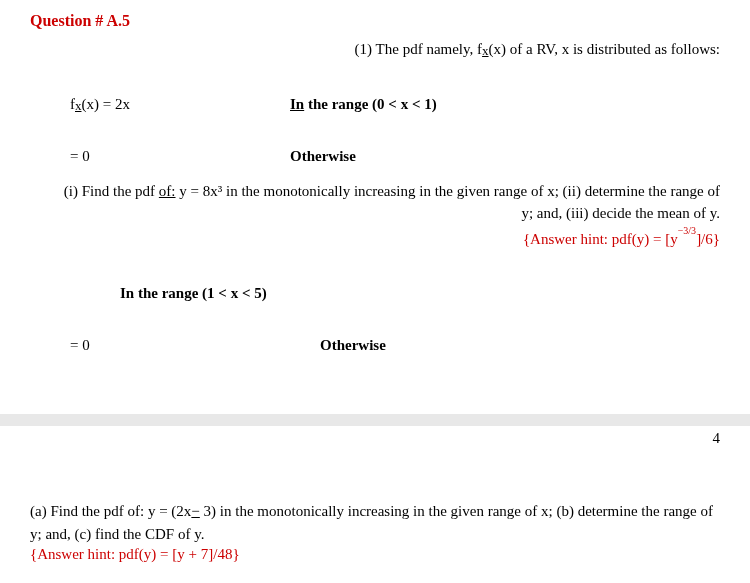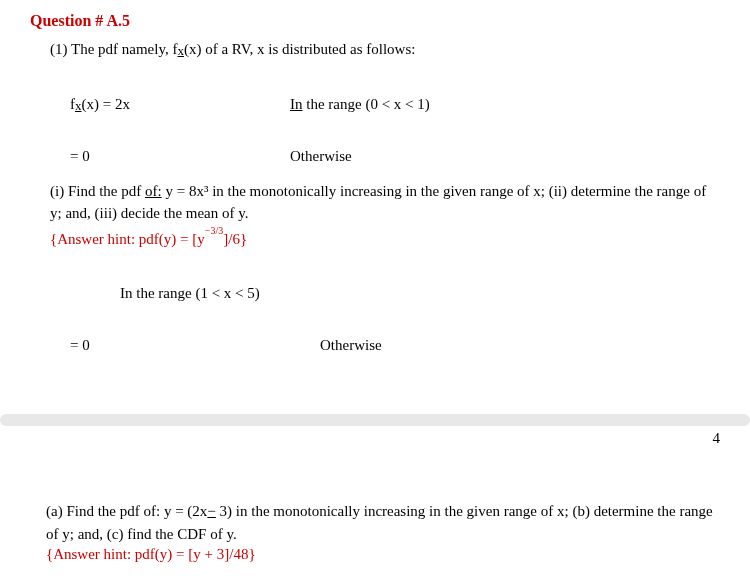--- a/index.html
+++ b/index.html
@@ -1,19 +1,18 @@
 <!DOCTYPE html>
 <html><head>
   <meta charset="utf-8">
   <style>
     * {
       margin: 0;
       padding: 0;
       box-sizing: border-box;
-      border-radius: 32px;
     }
 
     body {
       width: 750px;
       height: 583px;
       background: #ffffff;
       font-family: 'Times New Roman', Times, serif;
       font-size: 15px;
       color: #000000;
       overflow: hidden;
@@ -38,36 +37,38 @@
     }
 
     .section {
       margin-bottom: 6px;
     }
 
     .section-line {
       margin-left: 20px;
       margin-bottom: 2px;
       line-height: 1.5;
+      text-align: right;
     }
 
     .pdf-line {
       display: flex;
       align-items: center;
       margin-left: 40px;
       margin-bottom: 1px;
       margin-top: 35px;
     }
 
     .pdf-def {
       min-width: 200px;
     }
 
     .pdf-condition {
       margin-left: 20px;
+      font-weight: bold;
     }
 
     .underline {
       text-decoration: underline;
     }
 
     .hint-text {
       color: #cc0000;
     }
 
@@ -83,21 +84,21 @@
       position: absolute;
       right: 30px;
       top: 430px;
       font-size: 15px;
       color: #000;
     }
 
     .bottom-content {
       position: absolute;
       bottom: 20px;
-      left: 46px;
+      left: 30px;
       right: 30px;
     }
 
     sup {
       font-size: 10px;
       position: relative;
       top: -4px;
     }
   </style>
 </head>
@@ -163,17 +164,17 @@
 
   <div class="divider" style="margin-top:60px;"></div>
 
   <div class="page-number-area">4</div>
 
   <div class="bottom-content">
     <div style="line-height:1.55;">
       (a) Find the pdf of:  y = (2x<span class="underline">−</span> 3) in the monotonically increasing in the given range of x; (b) determine the range of y; and, (c) find the CDF of y.
     </div>
     <div class="hint-text">
-      {Answer hint: pdf(y) = [y + 3]/48}
+      {Answer hint: pdf(y) = [y + 7]/48}
     </div>
   </div>
 
 </div>
 
 </body></html>

